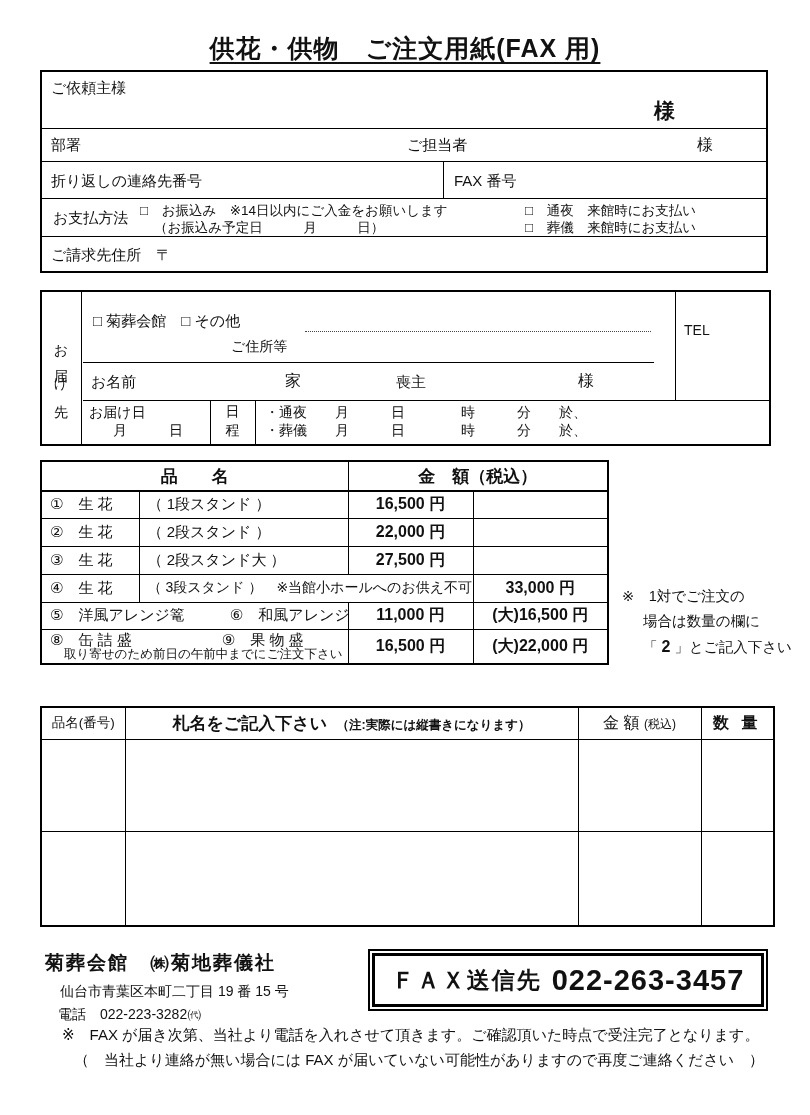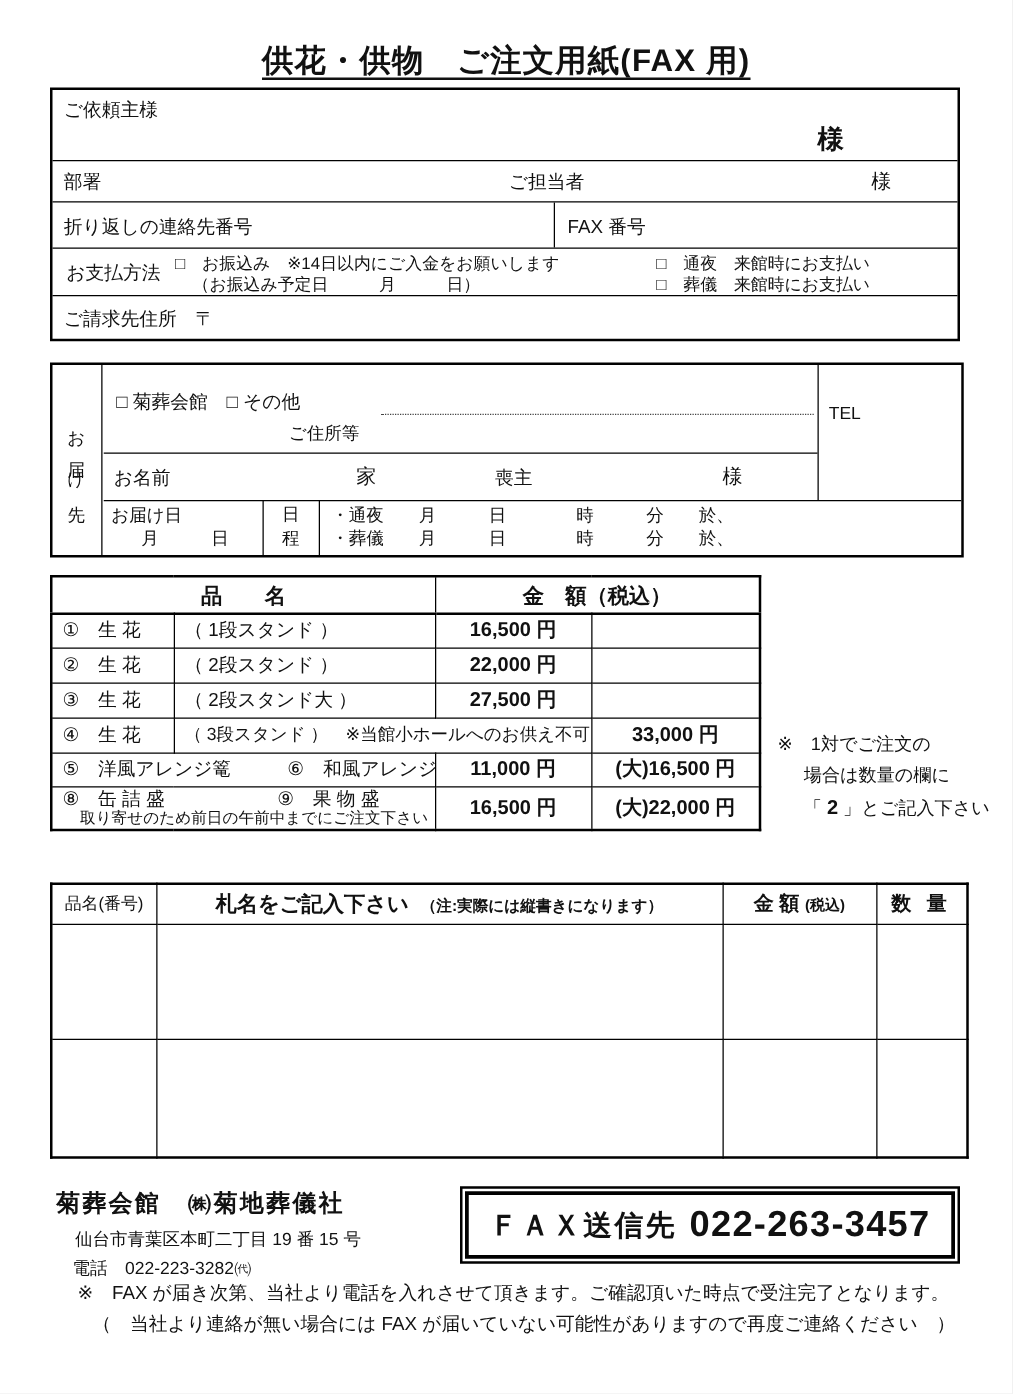--- a/index.html
+++ b/index.html
@@ -28,21 +28,21 @@
   .lbl15 { font-size:15px; }
   .samaBig { position:absolute; left:612px; bottom:3px; font-size:21px; font-weight:bold; }
   .rA3 .cellL { position:absolute; left:0; top:0; width:402px; height:100%; border-right:1px solid #000; box-sizing:border-box; }
   .payOpt { font-size:13.5px; line-height:17px; }
 
   
   .boxB { position:absolute; left:40px; top:290px; width:731px; height:156px; border:2px solid #000; box-sizing:border-box; }
   .sideCell { position:absolute; left:0; top:0; width:40px; height:100%; border-right:1px solid #000; box-sizing:border-box; display:flex; align-items:center; justify-content:center; }
   .sideCell div { writing-mode:vertical-rl; font-size:14px; letter-spacing:9px; }
   .mainB { position:absolute; left:41px; top:0; right:0; height:100%; }
-  .telCell { position:absolute; right:0; top:0; width:115px; height:108px; border-left:1px solid #000; box-sizing:border-box; }
+  .telCell { position:absolute; right:0; top:0; width:94px; height:108px; border-left:1px solid #000; box-sizing:border-box; }
   .telCell span { position:absolute; left:8px; top:30px; font-size:14px; }
   .divB1 { position:absolute; left:0; top:70px; right:115px; border-top:1px solid #000; }
   .divB2 { position:absolute; left:0; top:108px; width:100%; border-top:1px solid #000; }
   .dotline { position:absolute; left:222px; top:39px; width:346px; border-bottom:1.5px dotted #444; }
   .dCol1 { position:absolute; left:127px; top:108px; bottom:0; border-left:1px solid #000; }
   .dCol2 { position:absolute; left:172px; top:108px; bottom:0; border-left:1px solid #000; }
   .sched { font-size:14px; }
 
   
   table { border-collapse:collapse; table-layout:fixed; }
@@ -58,21 +58,21 @@
   .pairNote { position:absolute; left:622px; top:584px; font-size:14.5px; line-height:25px; }
   .pairNote .ind { padding-left:21px; }
   .pairNote b { font-size:16px; }
 
   
   .tbl2 { position:absolute; left:40px; top:706px; width:733px; border:2px solid #000; }
   .tbl2 td { border:1px solid #000; box-sizing:border-box; text-align:center; vertical-align:middle; }
   .tbl2 .h1 { font-size:13.5px; }
   .tbl2 .h2 { font-size:17px; font-weight:600; }
   .tbl2 .h2 small { font-size:12.5px; font-weight:600; }
-  .tbl2 .h3 { font-size:16px; font-weight:700; }
+  .tbl2 .h3 { font-size:16px; font-weight:400; }
   .tbl2 .h3 small { font-size:12px; }
   .tbl2 .h4 { font-size:16px; font-weight:600; letter-spacing:4px; }
 
   
   .company { position:absolute; left:45px; top:950px; font-size:19px; font-weight:bold; letter-spacing:2px; }
   .addr { position:absolute; left:60px; top:983px; font-size:14px; }
   .phone { position:absolute; left:58px; top:1006px; font-size:14px; }
   .faxBox { position:absolute; left:368px; top:949px; width:400px; height:62px; border:2px solid #000; box-sizing:border-box; }
   .faxInner { position:absolute; inset:2px; border:3px solid #000; display:flex; align-items:center; justify-content:center; gap:10px; }
   .faxInner .faxLbl { font-size:23px; font-weight:bold; letter-spacing:2px; }

